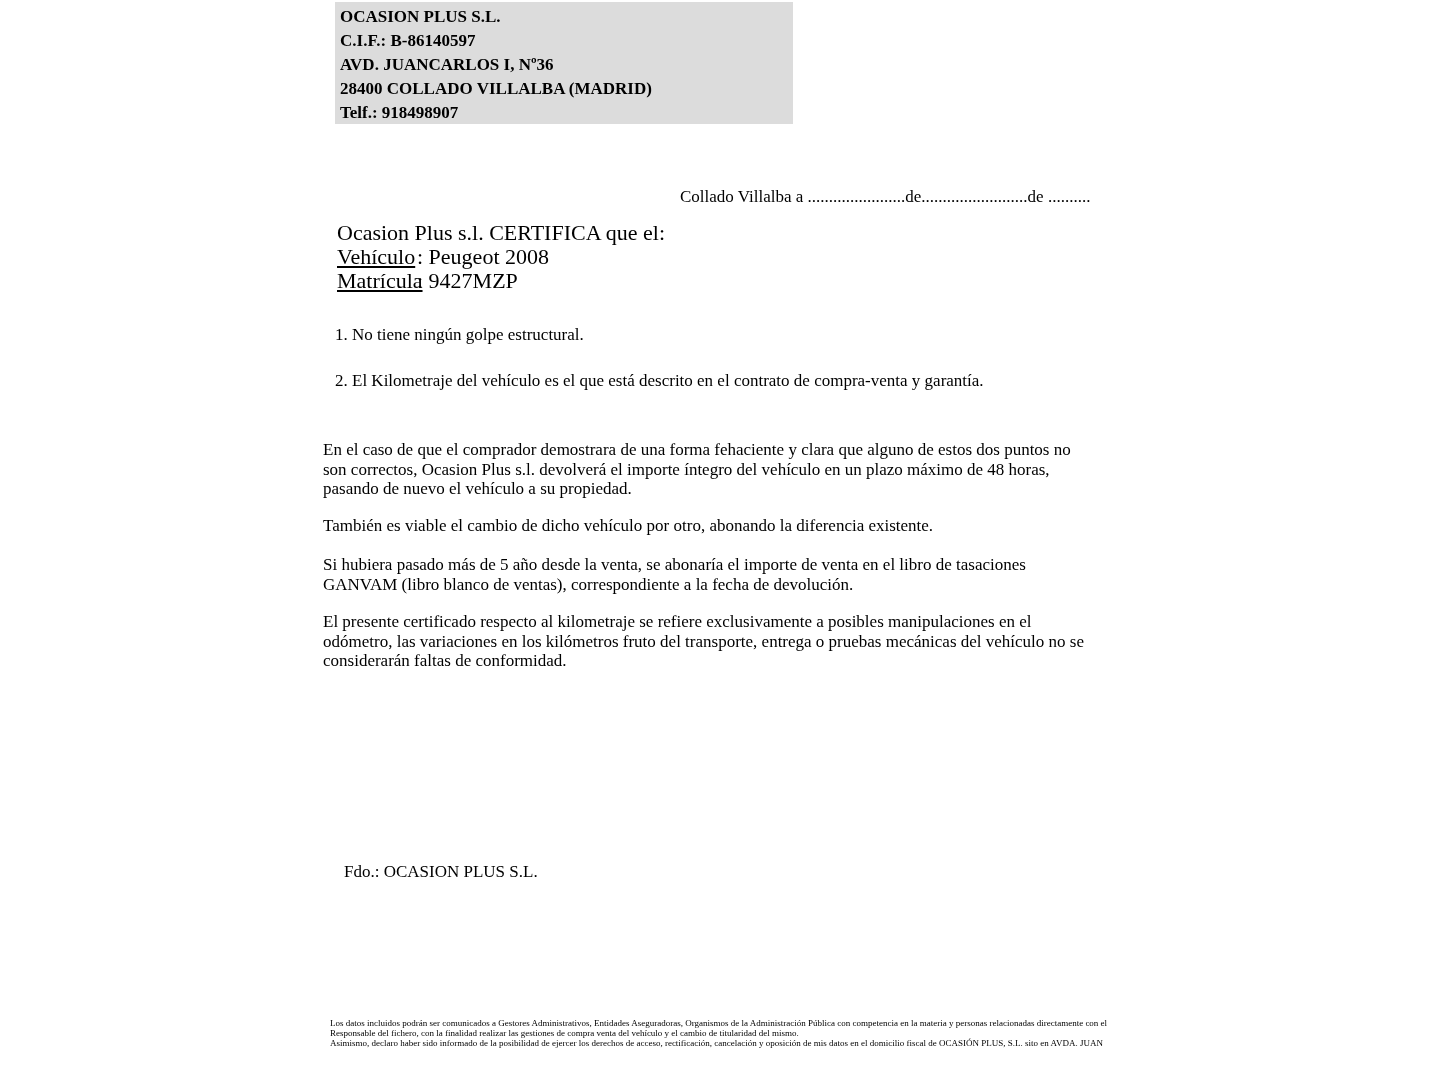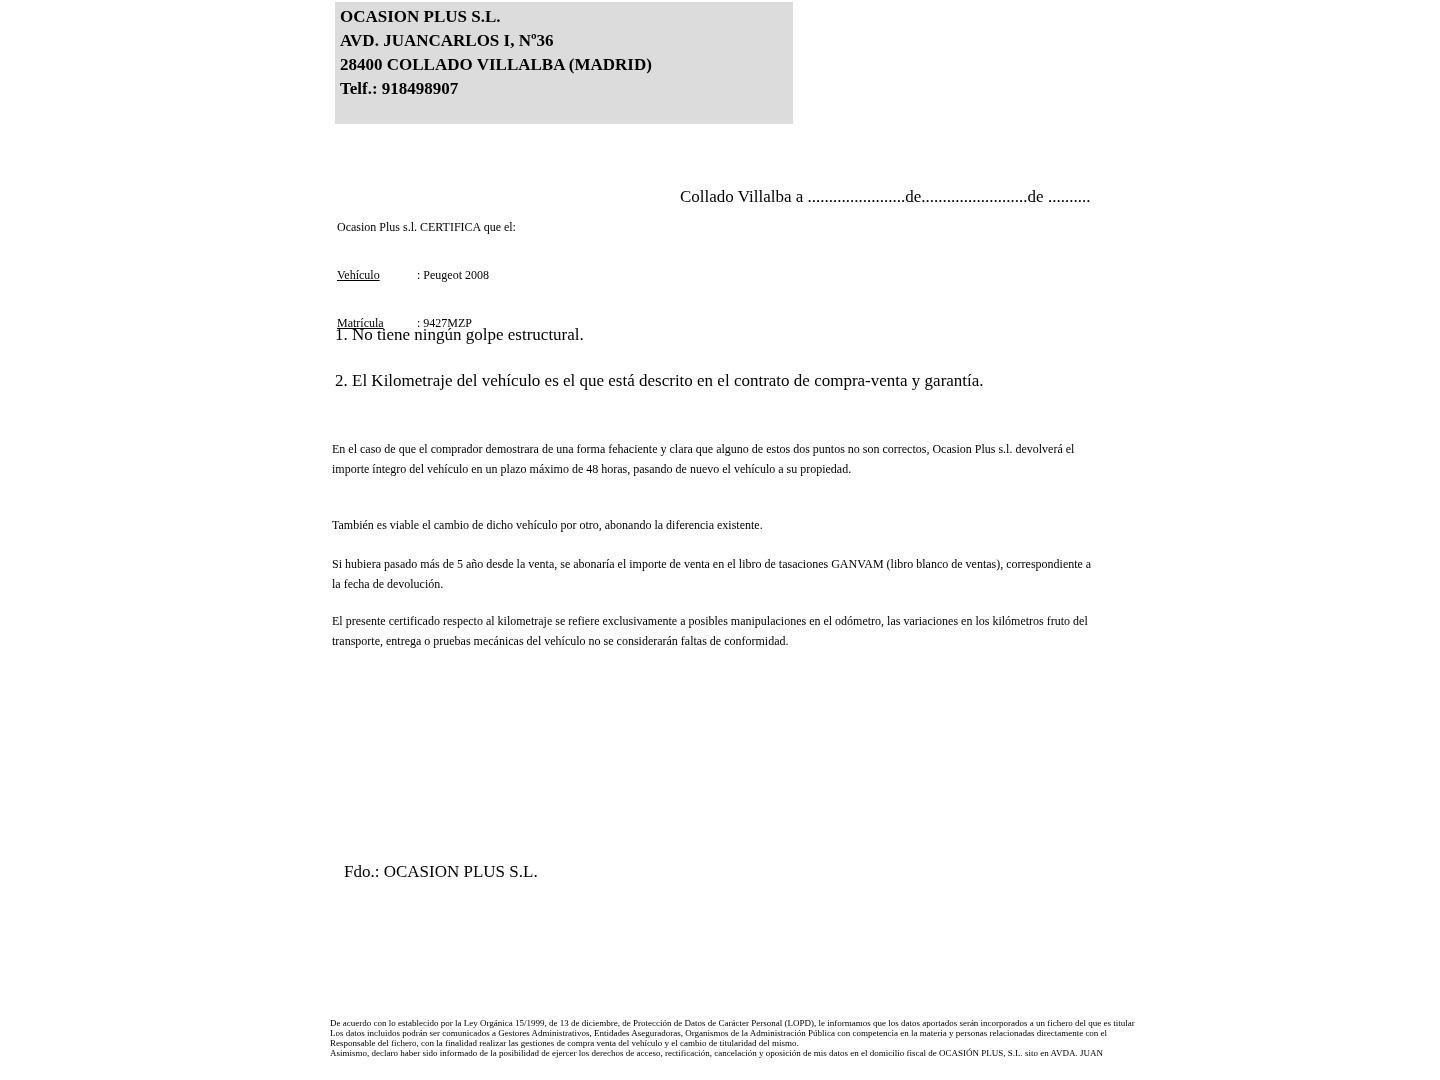--- a/index.html
+++ b/index.html
@@ -36,41 +36,40 @@
     position: absolute;
     left: 680px;
     top: 171px;
     font-size: 17px;
     white-space: nowrap;
     margin-top: 16px;
   }
   .cert-block {
     position: absolute;
     left: 337px;
-    top: 215px;
-    font-size: 12px;
+    top: 221px;
+    font-size: 22px;
     line-height: 24px;
   }
   .cert-label {
     display: inline-block;
     width: 80px;
     text-decoration: underline;
-    margin-top: 24px;
   }
   .point {
     position: absolute;
     left: 335px;
     font-size: 17px;
     white-space: nowrap;
   }
   .para {
     position: absolute;
-    left: 332px;
+    left: 323px;
     width: 765px;
-    font-size: 12px;
+    font-size: 17px;
     line-height: 19.5px;
     text-align: left;
   }
   .signature {
     position: absolute;
     left: 344px;
     top: 862px;
     font-size: 17px;
     white-space: nowrap;
   }
@@ -85,20 +84,21 @@
     white-space: nowrap;
   }
 </style>
 </head>
 <body>
 
 <div class="page">
 
   <div class="company-block">
     <div>OCASION PLUS S.L.</div>
+    <div>C.I.F.: B-86140597</div>
     <div>AVD. JUANCARLOS I, Nº36</div>
     <div>28400 COLLADO VILLALBA (MADRID)</div>
     <div>Telf.: 918498907</div>
   </div>
 
   <div class="date-line">Collado Villalba a .......................de.........................de ..........</div>
 
   <div class="cert-block">
     <div>Ocasion Plus s.l. CERTIFICA que el:</div>
     <div>
@@ -113,19 +113,18 @@
   <div class="point" style="top: 371px; text-align: center;">2. El Kilometraje del vehículo es el que está descrito en el contrato de compra-venta y garantía.</div>
 
   <div class="para" style="top: 440px;">En el caso de que el comprador demostrara de una forma fehaciente y clara que alguno de estos dos puntos no son correctos, Ocasion Plus s.l. devolverá el importe íntegro del vehículo en un plazo máximo de 48 horas, pasando de nuevo el vehículo a su propiedad.</div>
   <div class="para" style="top: 516px;">También es viable el cambio de dicho vehículo por otro, abonando la diferencia existente.</div>
   <div class="para" style="top: 555px;">Si hubiera pasado más de 5 año desde la venta, se abonaría el importe de venta en el libro de tasaciones GANVAM (libro blanco de ventas), correspondiente a la fecha de devolución.</div>
   <div class="para" style="top: 612px;">El presente certificado respecto al kilometraje se refiere exclusivamente a posibles manipulaciones en el odómetro, las variaciones en los kilómetros fruto del transporte, entrega o pruebas mecánicas del vehículo no se considerarán faltas de conformidad.</div>
 
   <div class="signature">Fdo.: OCASION PLUS S.L.</div>
 
   <div class="footer">
-    <div>De acuerdo con lo establecido por la Ley Orgánica 15/1999, de 13 de diciembre, de Protección de Datos de Carácter Personal (LOPD), le informamos que los datos aportados serán incorporados a un fichero del que es titular</div>
     <div>Los datos incluidos podrán ser comunicados a Gestores Administrativos, Entidades Aseguradoras, Organismos de la Administración Pública con competencia en la materia y personas relacionadas directamente con el</div>
     <div>Responsable del fichero, con la finalidad realizar las gestiones de compra venta del vehículo y el cambio de titularidad del mismo.</div>
     <div>Asimismo, declaro haber sido informado de la posibilidad de ejercer los derechos de acceso, rectificación, cancelación y oposición de mis datos en el domicilio fiscal de OCASIÓN PLUS, S.L. sito en AVDA. JUAN</div>
   </div>
 
 </div>
 
 </body></html>

